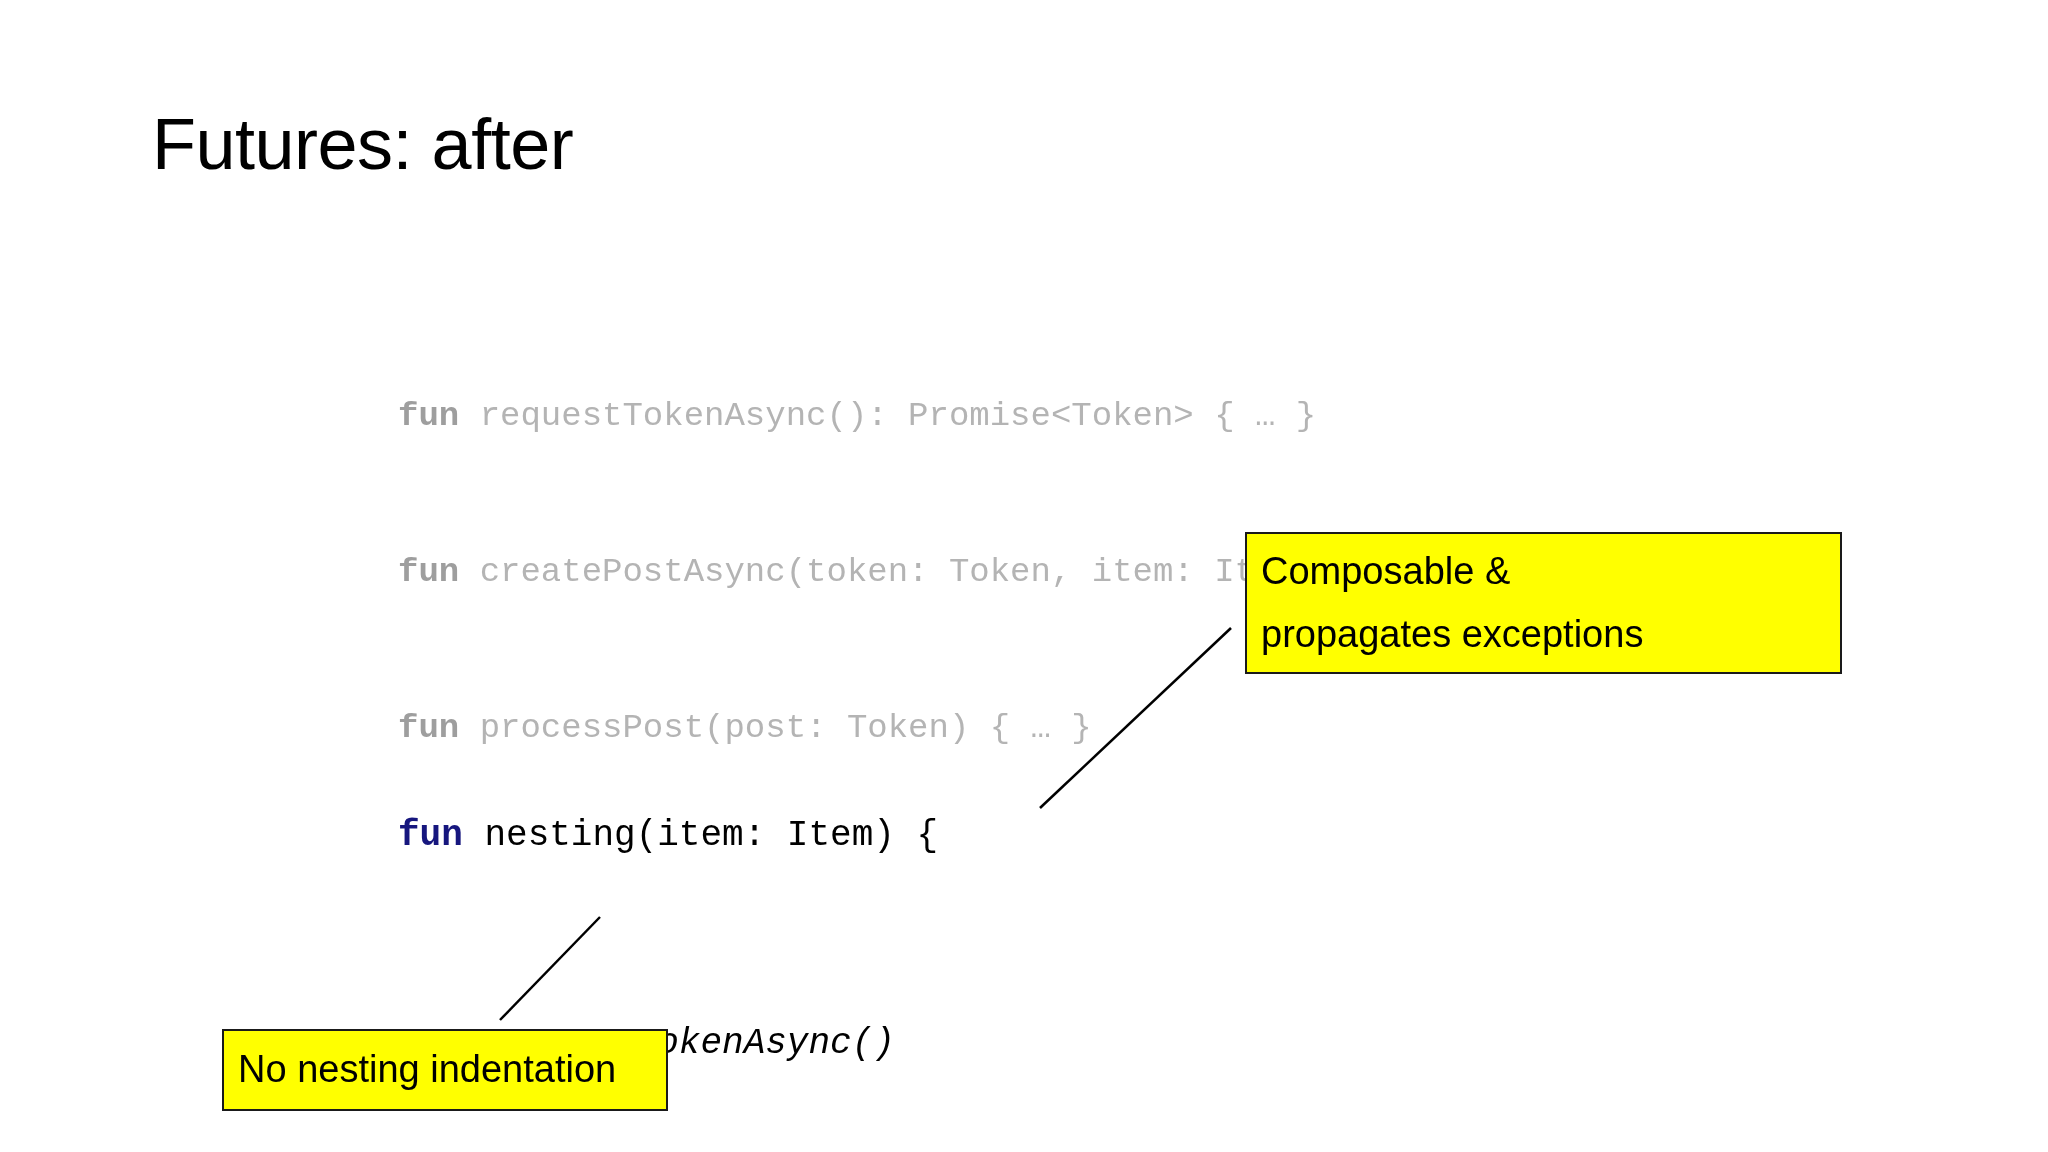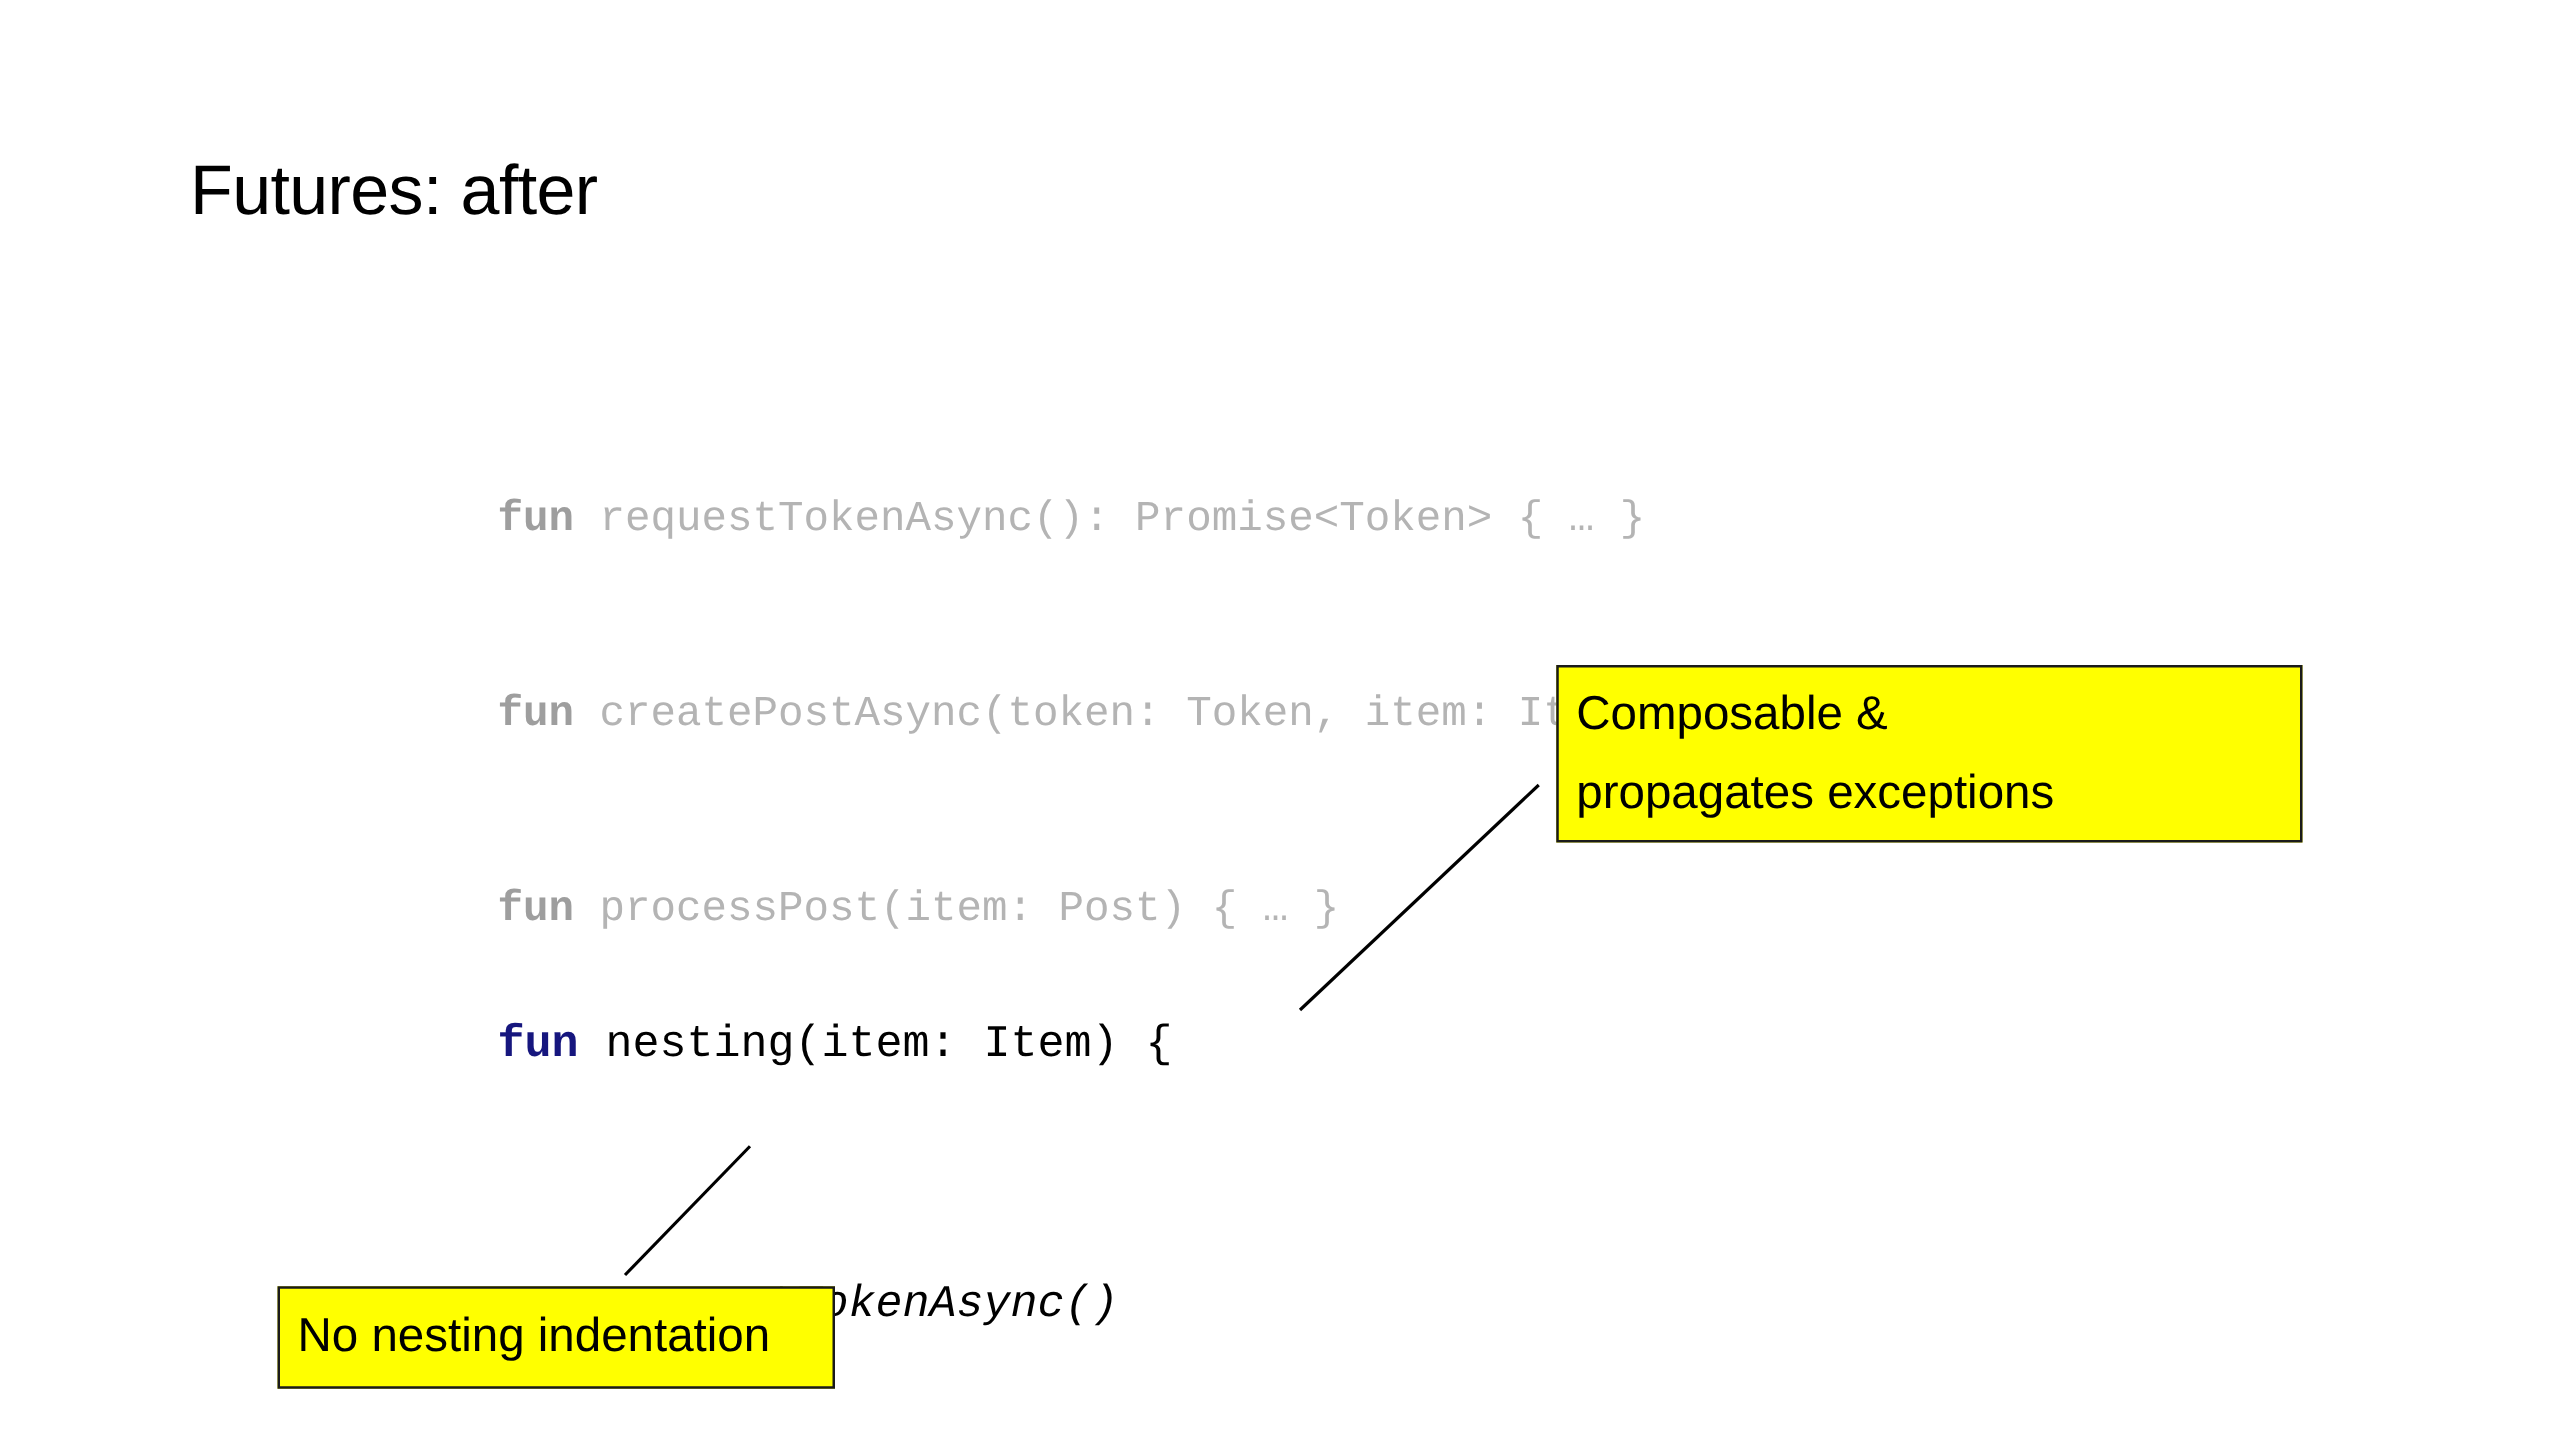--- a/index.html
+++ b/index.html
@@ -22,26 +22,25 @@
     background: #ffffff;
   }
 
   
   #slide-title {
     position: absolute;
     left: 152px;
     top: 108px;
     font-family: "Liberation Sans", sans-serif;
     font-weight: 300;
-    font-size: 56px;
+    font-size: 72px;
     line-height: 1.0;
     letter-spacing: -0.5px;
     color: #000000;
     white-space: pre;
-    margin-top: 16px;
   }
 
   
   .code-block {
     position: absolute;
     font-family: Liberation Mono, monospace;
     white-space: pre;
   }
 
   #signatures-block {
@@ -122,21 +121,21 @@
 </head>
 <body>
 
 <div id="slide">
 
   <div id="slide-title">Futures: after</div>
 
   <div id="signatures-block" class="code-block">
     <span class="code-line"><span class="kw">fun </span><span>requestTokenAsync(): Promise&lt;Token&gt; { … }</span></span>
     <span class="code-line"><span class="kw">fun </span><span>createPostAsync(token: Token, item: Item): Promise&lt;Post&gt; …</span></span>
-    <span class="code-line"><span class="kw">fun </span><span>processPost(item: Post) { … }</span></span>
+    <span class="code-line"><span class="kw">fun </span><span>processPost(post: Token) { … }</span></span>
   </div>
 
   <div id="main-code-block" class="code-block">
     <span class="code-line"><span class="kw">fun </span><span>nesting(item: Item) {</span></span>
 
     <span class="code-line"><span>    </span><span class="it">requestTokenAsync()</span></span>
 
     
 
     

